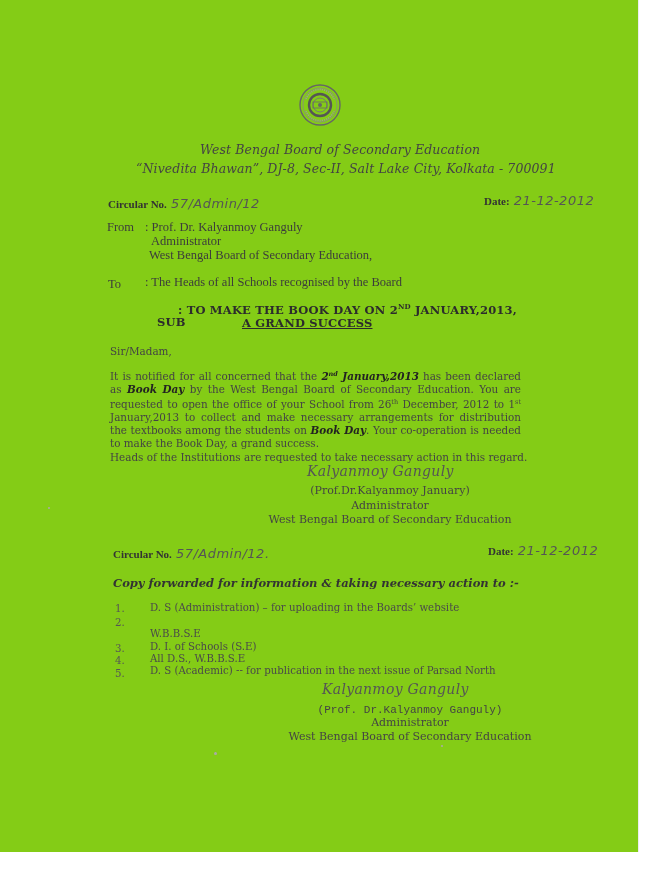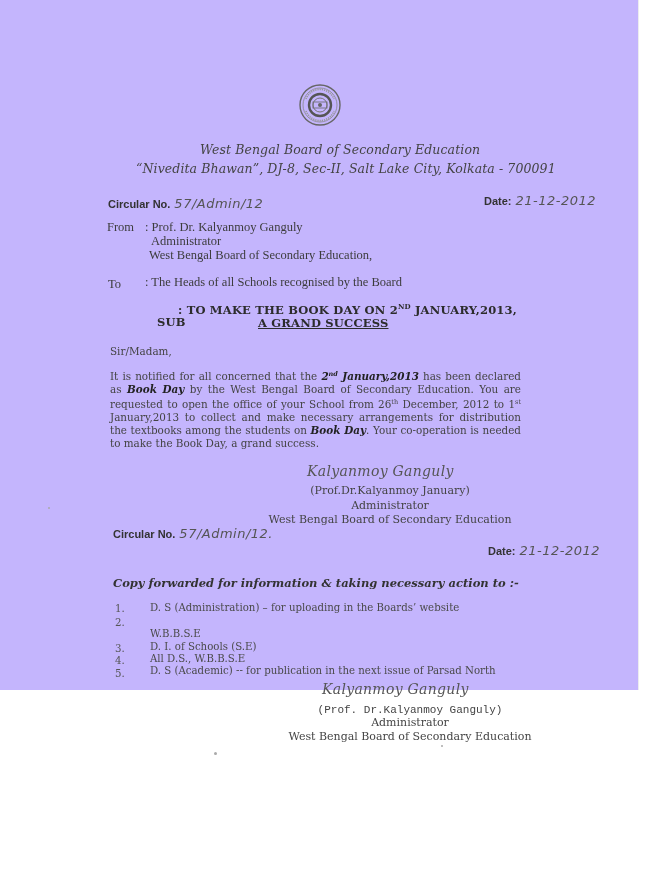--- a/index.html
+++ b/index.html
@@ -12,43 +12,43 @@
       background: #ffffff;
       position: relative;
       overflow: hidden;
       font-family: "Liberation Serif", serif;
       color: #3a3a3a;
     }
     .page {
       position: absolute;
       left: 0; top: 0;
       width: 638px;
-      height: 690px;
-      background: #c4b5fd;
+      height: 852px;
+      background: #84cc16;
       border-right: 1px solid #ececf0;
     }
     .abs { position: absolute; white-space: nowrap; }
 
     
     .logo {
       position: absolute;
       left: 298px; top: 83px;
       width: 44px; height: 44px;
     }
 
     .letterhead {
       font-family: "DejaVu Serif", serif;
       font-style: italic;
       font-size: 12.5px;
       color: #444;
       letter-spacing: 0.1px;
     }
 
     .label-bold {
-      font-family: Liberation Sans, sans-serif;
+      font-family: Liberation Serif, serif;
       font-weight: bold;
       font-size: 11px;
       color: #333;
     }
     .hand {
       font-family: "DejaVu Sans", sans-serif;
       font-style: italic;
       font-weight: 200;
       font-size: 13px;
       color: #555;
@@ -154,35 +154,36 @@
   <div class="abs times" style="left:151px; top:234px;">Administrator</div>
   <div class="abs times" style="left:149px; top:248px;">West Bengal Board of Secondary Education,</div>
 
   <div class="abs times" style="left:108px; top:277px;">To</div>
   <div class="abs times" style="left:145px; top:275px;">: The Heads of all Schools recognised by the Board</div>
 
   <div class="abs subject" style="left:157px; top:303px;margin-top:12px;">SUB</div>
   <div class="abs subject" style="left:178px; top:302px;">
     <span>: TO MAKE THE BOOK DAY ON 2</span><sup>ND</sup><span> JANUARY,2013,</span>
   </div>
-  <div class="abs subject underline" style="left:258px; top:316px;">A GRAND SUCCESS</div>
+  <div class="abs subject underline" style="left:242px; top:316px;">A GRAND SUCCESS</div>
 
   <div class="abs body-text" style="left:110px; top:345px;">Sir/Madam,</div>
 
   <div class="justify body-text" style="top:368px;">
     <span>It is notified for all concerned that the </span><b><span>2</span><sup>nd</sup><span> January,2013</span></b><span> has been declared as </span><b>Book Day</b><span> by the West Bengal Board of Secondary Education. You are requested to open the office of your School from 26</span><sup>th</sup><span> December, 2012 to 1</span><sup>st</sup><span> January,2013 to collect and make necessary arrangements for distribution  the textbooks among the students on </span><b>Book Day</b><span>. Your co-operation is needed to make the Book Day, a grand success.</span>
   </div>
 
+  <div class="abs body-text" style="left:110px; top:451px;">Heads of the Institutions are requested to take necessary action in this regard.</div>
 
   <div class="abs signature" style="left:307px; top:463px;">Kalyanmoy Ganguly</div>
   <div class="abs sig-block" style="left:260px; width:260px; top:484px;">(Prof.Dr.Kalyanmoy January)</div>
   <div class="abs sig-block" style="left:260px; width:260px; top:499px;">Administrator</div>
   <div class="abs sig-block" style="left:255px; width:270px; top:513px;">West Bengal Board of Secondary Education</div>
 
-  <div class="abs" style="left:113px; top:524px;text-align:center;">
+  <div class="abs" style="left:113px; top:544px;text-align:center;">
     <span class="label-bold">Circular No.</span>
     <span class="hand">57/Admin/12.</span>
   </div>
   <div class="abs" style="left:488px; top:541px;">
     <span class="label-bold">Date:</span>
     <span class="hand">21-12-2012</span>
   </div>
 
   <div class="abs copy-heading" style="left:113px; top:576px;">Copy forwarded for information &amp; taking necessary action to :-</div>
 

